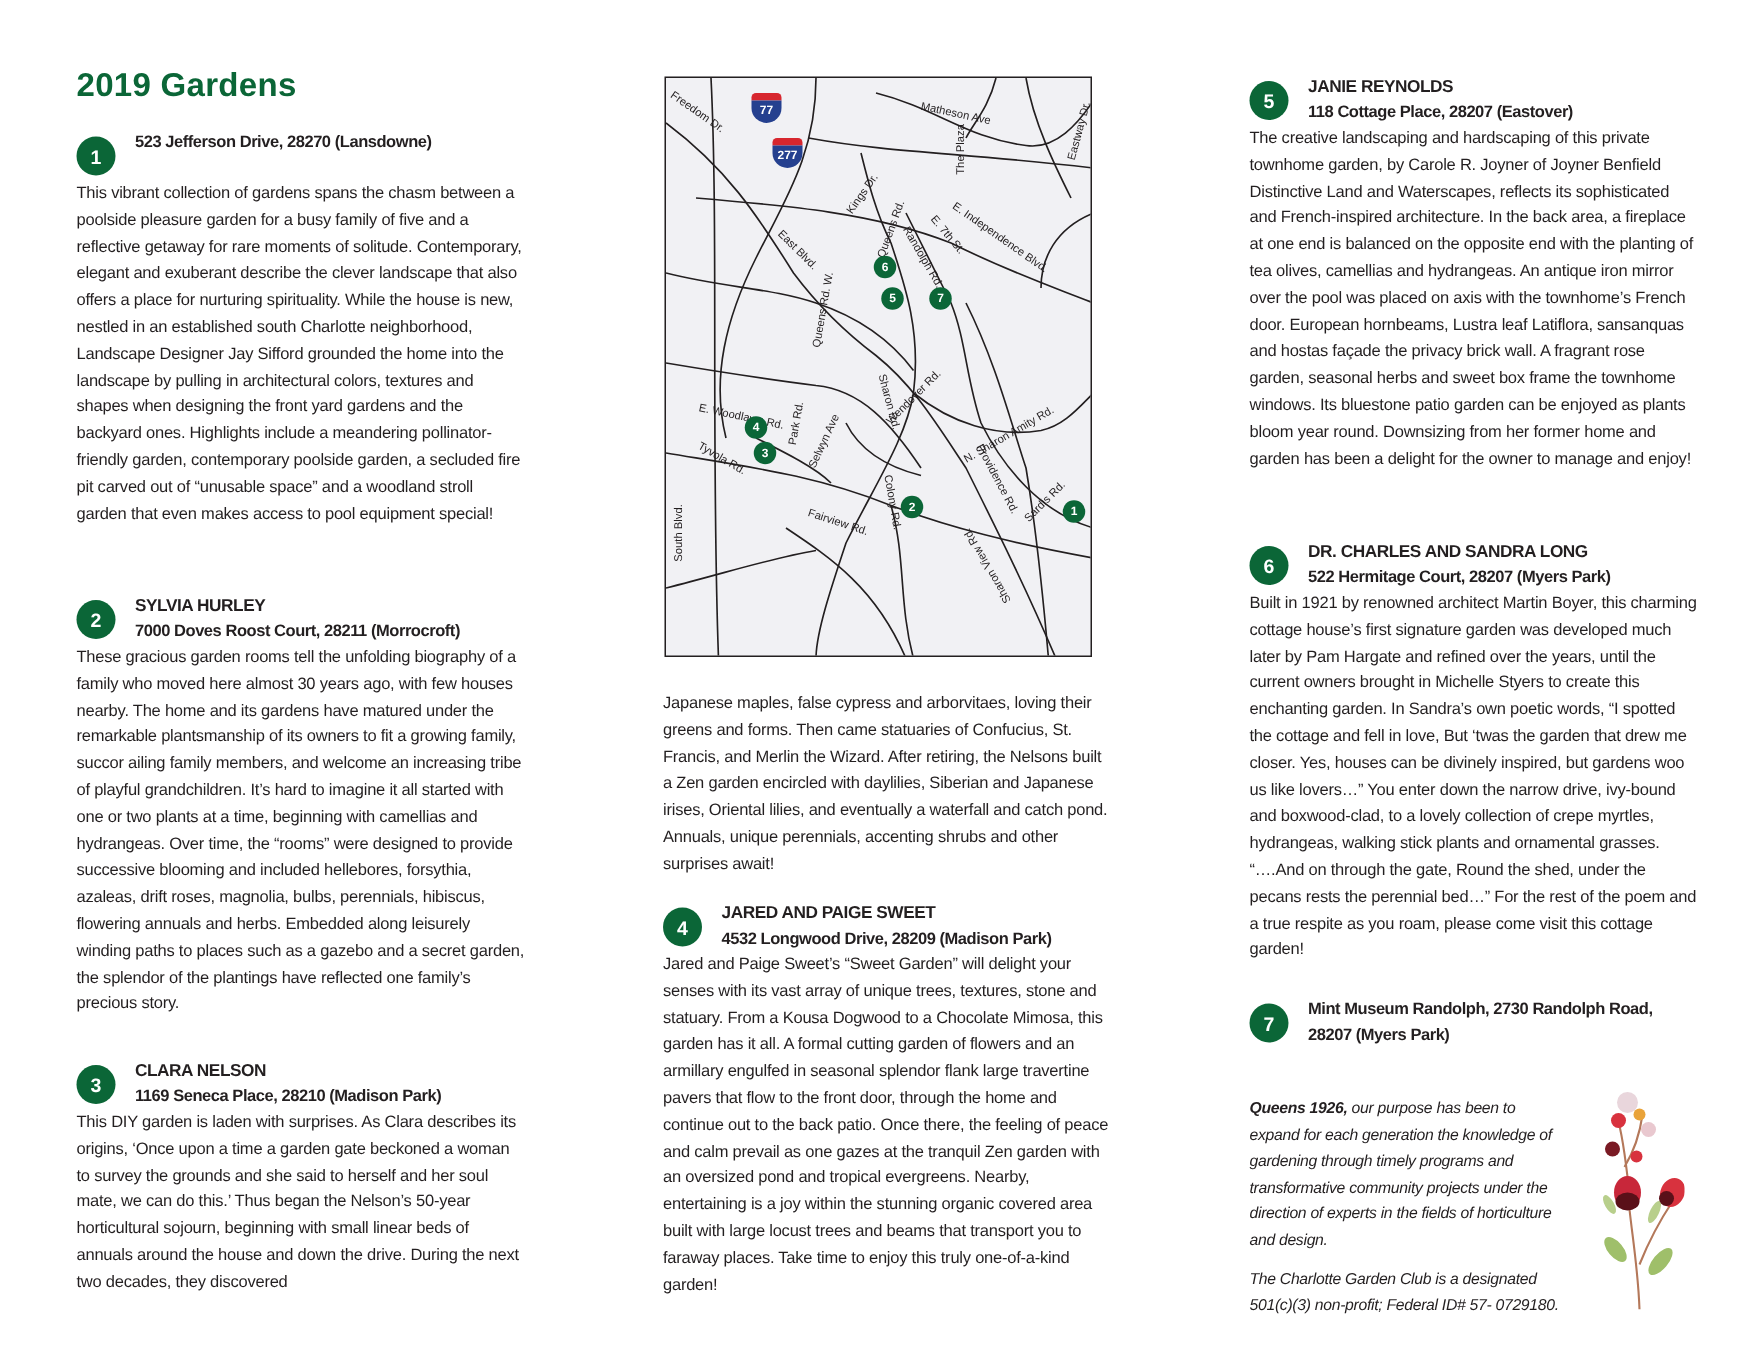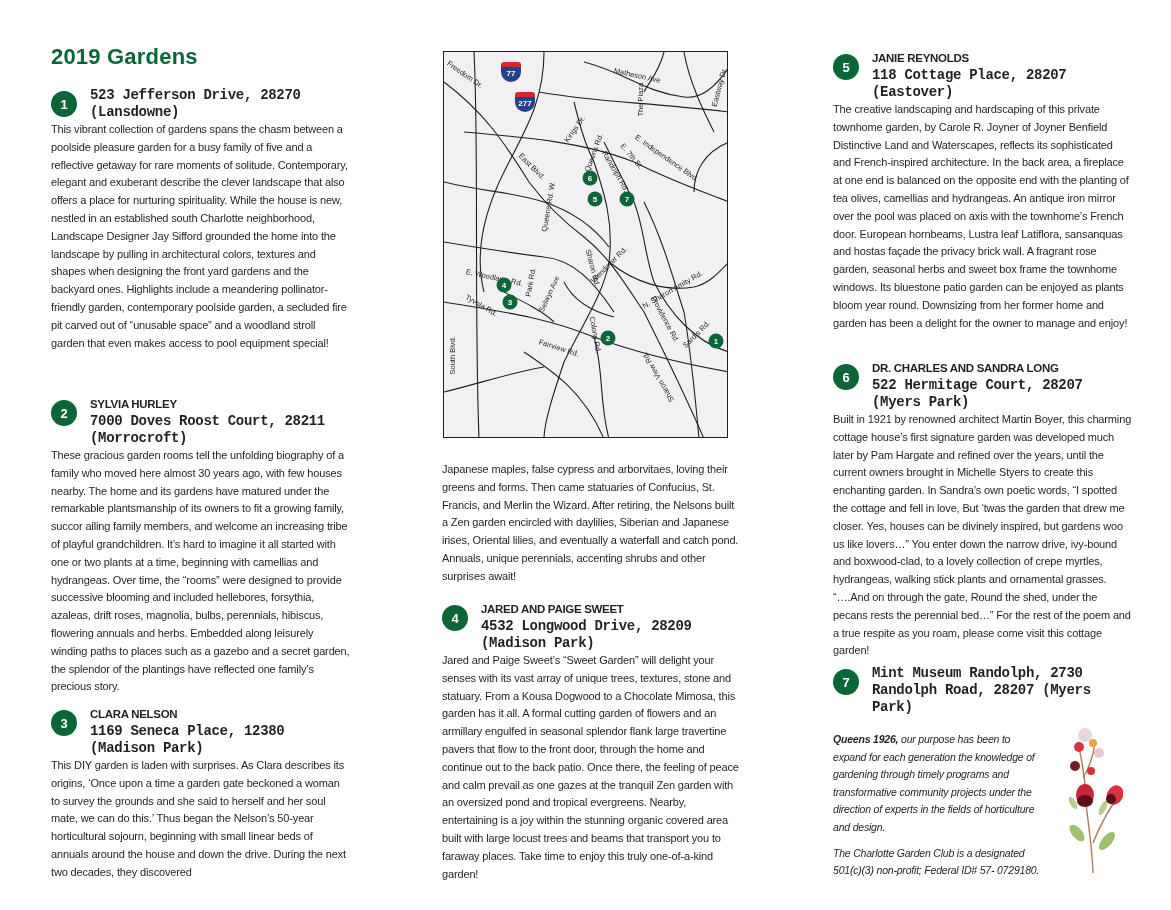--- a/index.html
+++ b/index.html
@@ -6,21 +6,21 @@
     body { width: 1171px; height: 910px; position: relative; overflow: hidden;
            font-family: "Liberation Sans", sans-serif; color: #231f20; }
     .page-title { position: absolute; left: 51px; top: 44px; font-size: 22px; font-weight: bold;
                   color: #0b6637; letter-spacing: 0.2px; text-align: center; }
     .entry { position: absolute; width: 300px; }
     .entry-head { position: relative; padding-left: 39px; min-height: 34px; }
     .badge { position: absolute; left: 0; top: 4px; width: 26px; height: 26px; border-radius: 50%;
              background: #0b6637; color: #ffffff; font-weight: bold; font-size: 13px;
              display: flex; align-items: center; justify-content: center; }
     .name { font-size: 11.5px; font-weight: bold; line-height: 17px; letter-spacing: -0.3px; }
-    .addr { font-size: 14px; font-weight: bold; line-height: 17px; letter-spacing: -0.3px; font-family: Liberation Mono, monospace; }
+    .addr { font-size: 11px; font-weight: bold; line-height: 17px; letter-spacing: -0.3px; }
     .body-text { font-size: 11px; line-height: 17.8px; letter-spacing: -0.15px; margin: 0; }
     .map { position: absolute; left: 443px; top: 51px; width: 285px; height: 387px;
            border: 1.5px solid #231f20; background: #f1f1f4; box-sizing: border-box; overflow: hidden; }
     .map svg { position: absolute; left: 0; top: 0; }
     .map-pin { position: absolute; width: 15px; height: 15px; border-radius: 50%; background: #0b6637;
                color: #fff; font-size: 8px; font-weight: bold; display: flex; align-items: center;
                justify-content: center; transform: translate(-50%, -50%); }
     .street { position: absolute; font-size: 7.5px; color: #231f20; white-space: nowrap;
               transform-origin: left center; font-family: "Liberation Sans", sans-serif; }
     .shield { position: absolute; width: 20px; height: 22px; }
@@ -52,21 +52,21 @@
     <div class="name">SYLVIA HURLEY</div>
     <div class="addr">7000 Doves Roost Court, 28211 (Morrocroft)</div>
   </div>
   <p class="body-text">These gracious garden rooms tell the unfolding biography of a family who moved here almost 30 years ago, with few houses nearby.  The home and its gardens have matured under the remarkable plantsmanship of its owners to fit a growing family, succor ailing family members, and welcome an increasing tribe of playful grandchildren. It’s hard to imagine it all started with one or two plants at a time, beginning with camellias and hydrangeas. Over time, the “rooms” were designed to provide successive blooming and included hellebores, forsythia, azaleas, drift roses, magnolia, bulbs, perennials, hibiscus, flowering annuals and herbs. Embedded along leisurely winding paths to places such as a gazebo and a secret garden, the splendor of the plantings have reflected one family’s precious story.</p>
 </div>
 
 <div class="entry" style="left:51px; top:706px;">
   <div class="entry-head">
     <div class="badge">3</div>
     <div class="name">CLARA NELSON</div>
-    <div class="addr">1169 Seneca Place, 12380 (Madison Park)</div>
+    <div class="addr">1169 Seneca Place, 28210 (Madison Park)</div>
   </div>
   <p class="body-text">This DIY garden is laden with surprises. As Clara describes its origins, ‘Once upon a time a garden gate beckoned a woman to survey the grounds and she said to herself and her soul mate, we can do this.’ Thus began the Nelson’s 50-year horticultural sojourn, beginning with small linear beds of annuals around the house and down the drive. During the next two decades, they discovered</p>
 </div>
 
 <div class="map">
   <svg width="285" height="387" viewBox="0 0 285 387">
     <g fill="none" stroke="#231f20" stroke-width="1.1">
       <path d="M0,30 C40,60 60,90 85,130 C100,150 120,170 140,185 C165,205 180,230 200,260 C220,300 240,340 260,387"></path>
       <path d="M0,130 C40,140 70,140 100,150 C130,160 150,175 165,195"></path>
       <path d="M0,190 C30,195 60,200 100,205 C130,208 150,230 170,260"></path>

